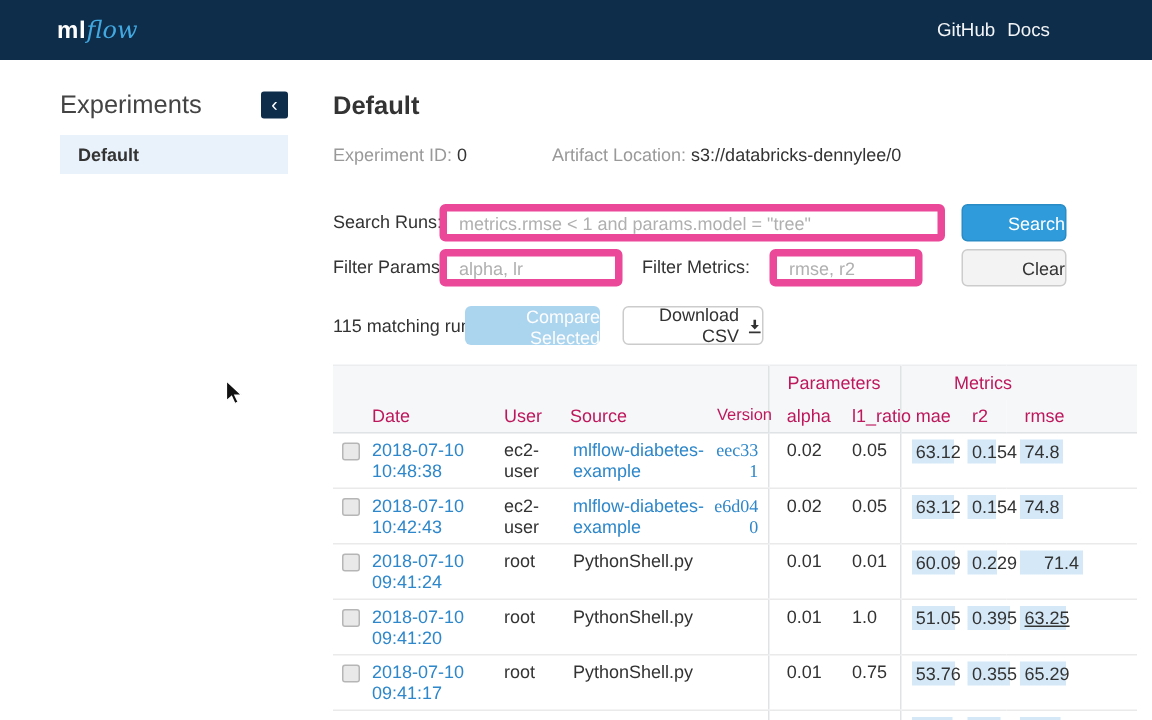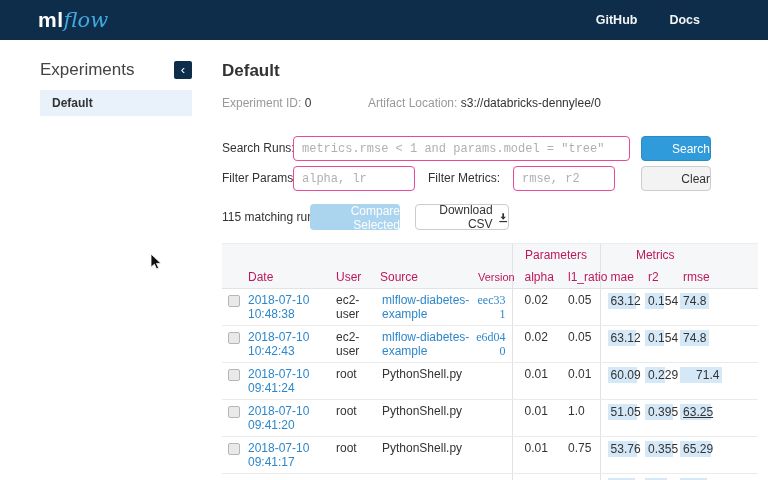--- a/index.html
+++ b/index.html
@@ -10,24 +10,24 @@
     color: #333;
     position: relative;
   }
   
   .navbar {
     position: absolute; left: 0; top: 0; width: 768px; height: 40px;
     background: var(--navbar, #0e2d4b);
     display: flex; align-items: center; justify-content: space-between;
     padding: 0 68px 0 38px;
   }
-  .logo { font-size: 21px; cursor: default; }
+  .logo { font-size: 16px; cursor: default; }
   .logo .ml { color: #ffffff; font-weight: bold; letter-spacing: 0.5px; }
   .logo .flow { color: var(--logo-blue, #41a8e0); font-family: "DejaVu Serif", serif; font-style: italic; }
-  .nav-links { display: flex; gap: 32px; font-weight: bold; }
+  .nav-links { display: flex; gap: 8px; }
   .nav-link { color: #f2f4f6; font-size: 12.5px; text-decoration: none; }
   
   .sidebar { position: absolute; left: 0; top: 40px; width: 222px; height: 440px; }
   .sidebar-head {
     position: absolute; left: 40px; top: 20px; width: 152px;
     display: flex; align-items: center; justify-content: space-between;
   }
   .sidebar-title { font-size: 17px; color: #444; font-weight: 400; }
   .collapse-btn {
     width: 18px; height: 18px; background: var(--navbar, #0e2d4b);
@@ -44,22 +44,22 @@
   .page-title { position: absolute; left: 0; top: 21px; font-size: 17px; font-weight: bold; color: #333; }
   .meta-row { position: absolute; left: 0; top: 56px; font-size: 12px; display: flex; }
   .meta-group-1 { width: 146px; }
   .meta-label { color: #999; }
   .meta-value { color: #333; }
   .form-row { position: absolute; left: 0; height: 26px; width: 546px; font-size: 12px; }
   .row-search { top: 96px; }
   .row-filter { top: 126px; }
   .form-label { position: absolute; line-height: 25px; color: #333; }
   .txt-input {
-    position: absolute; top: 0; height: 25px; border: 1px solid #ec4899; border-radius: 4px;
-    font-family: Liberation Mono, monospace; font-size: 12px; color: #333;
+    position: absolute; top: 0; height: 25px; border: 5px solid #ec4899; border-radius: 4px;
+    font-family: Liberation Sans, sans-serif; font-size: 12px; color: #333;
     padding: 0 8px; outline: none; background: #fff;
   }
   .txt-input::placeholder { color: #b0b0b0; }
   .in-search { left: 71px; width: 337px; }
   .in-params { left: 71px; width: 122px; }
   .lbl-metrics { left: 206px; }
   .in-metrics { left: 291px; width: 102px; }
   .btn {
     position: absolute; top: 0; height: 25px; border-radius: 4px; font-size: 12px;
     font-family: "Liberation Sans", sans-serif; cursor: pointer; text-align: right;

